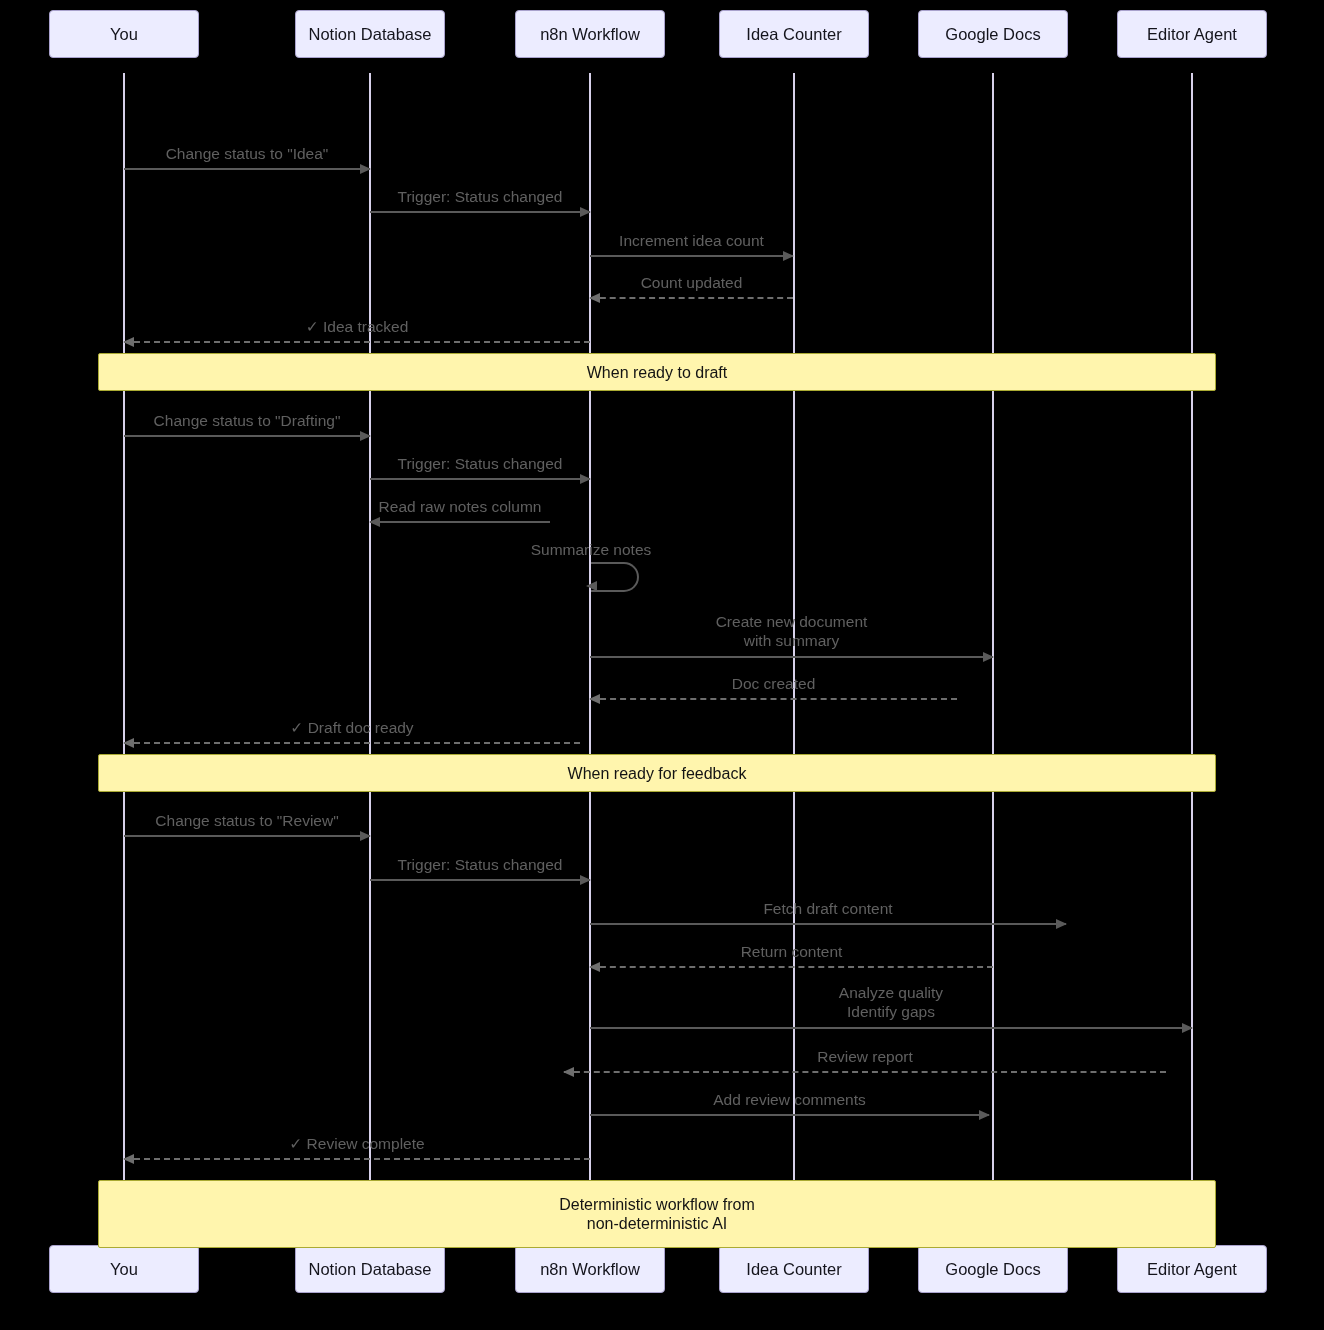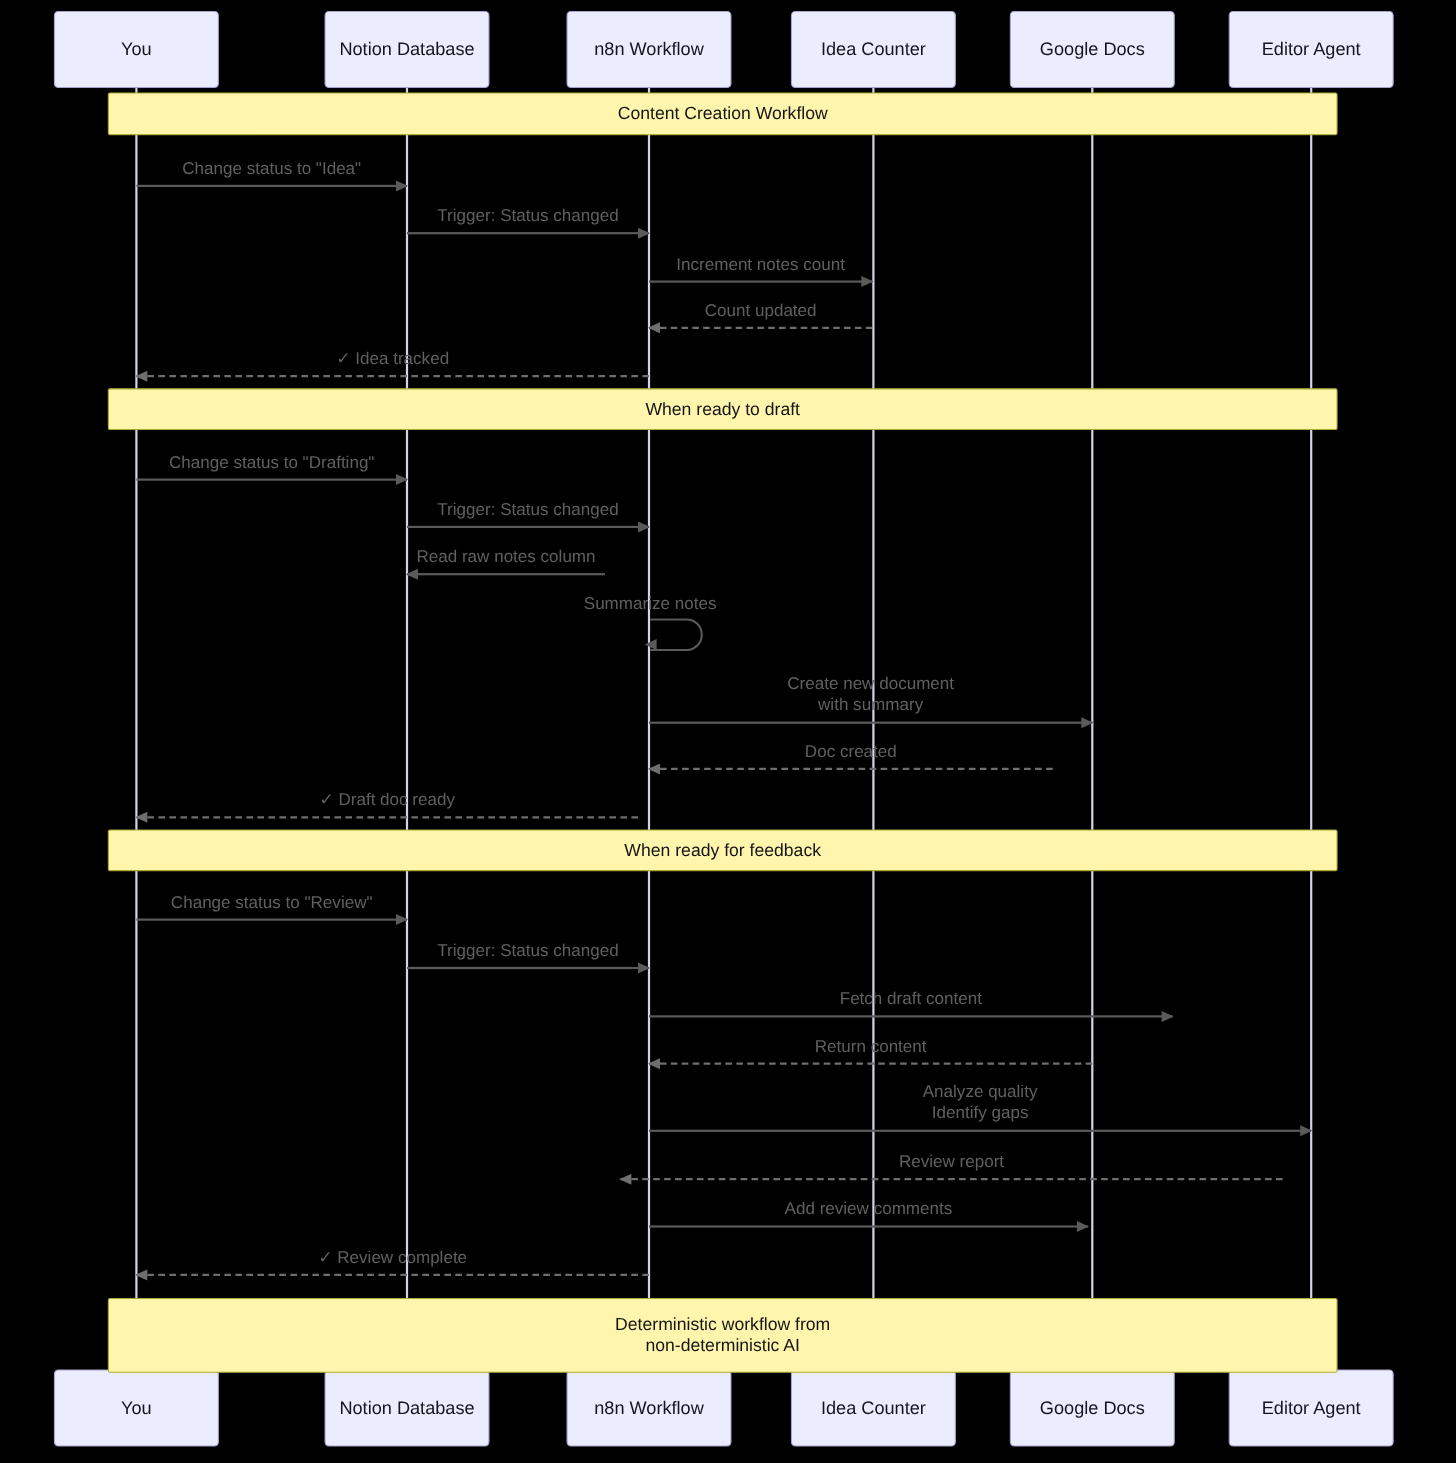--- a/index.html
+++ b/index.html
@@ -1,21 +1,21 @@
 <!DOCTYPE html>
 <html><head>
 <meta charset="utf-8">
 <style>
   html, body { margin:0; padding:0; background:#000; }
   .canvas {
     position:relative; width:1324px; height:1330px; background:#000;
     font-family:"Liberation Sans", sans-serif; overflow:hidden;
   }
   .actor {
-    position:absolute; width:150px; height:70px; box-sizing:border-box;
+    position:absolute; width:150px; height:48px; box-sizing:border-box;
     background:#ECECFF; border:1px solid #a9a2cd; border-radius:4px;
     display:flex; align-items:center; justify-content:center;
     color:#14141c; font-size:16.5px;
   }
   .lifeline {
     position:absolute; width:2px; top:73px; height:1174px; background:#d7d1ea;
   }
   .note {
     position:absolute; left:98px; width:1118px; box-sizing:border-box;
     background:#FFF5AD; border:1px solid #AAAA33; border-radius:2px;
@@ -67,23 +67,20 @@
   <div class="actor" style="left:719px; top:10px">
       <span>Idea Counter</span>
     </div>
   <div class="actor" style="left:918px; top:10px">
       <span>Google Docs</span>
     </div>
   <div class="actor" style="left:1117px;top:10px">
       <span>Editor Agent</span>
     </div>
 
-  <div class="note" style="top:84px;  height:39px">
-    <span>Content Creation Workflow</span>
-  </div>
   <div class="note" style="top:353px; height:38px">
     <span>When ready to draft</span>
   </div>
   <div class="note" style="top:754px; height:38px">
     <span>When ready for feedback</span>
   </div>
   <div class="note" style="top:1180px;height:68px">
     <span>Deterministic workflow from</span>
     <span>non-deterministic AI</span>
   </div>
@@ -92,21 +89,21 @@
     <span class="lbl">Change status to "Idea"</span>
     <div class="line"></div>
     <div class="arr right"></div>
   </div>
   <div class="msg" style="left:370px; top:187px; width:220px">
     <span class="lbl">Trigger: Status changed</span>
     <div class="line"></div>
     <div class="arr right"></div>
   </div>
   <div class="msg" style="left:590px; top:231px; width:203px">
-    <span class="lbl">Increment notes count</span>
+    <span class="lbl">Increment idea count</span>
     <div class="line"></div>
     <div class="arr right"></div>
   </div>
   <div class="msg dashed" style="left:590px; top:273px; width:203px">
     <span class="lbl">Count updated</span>
     <div class="line"></div>
     <div class="arr left"></div>
   </div>
   <div class="msg dashed" style="left:124px; top:317px; width:466px">
     <span class="lbl">✓ Idea tracked</span>

